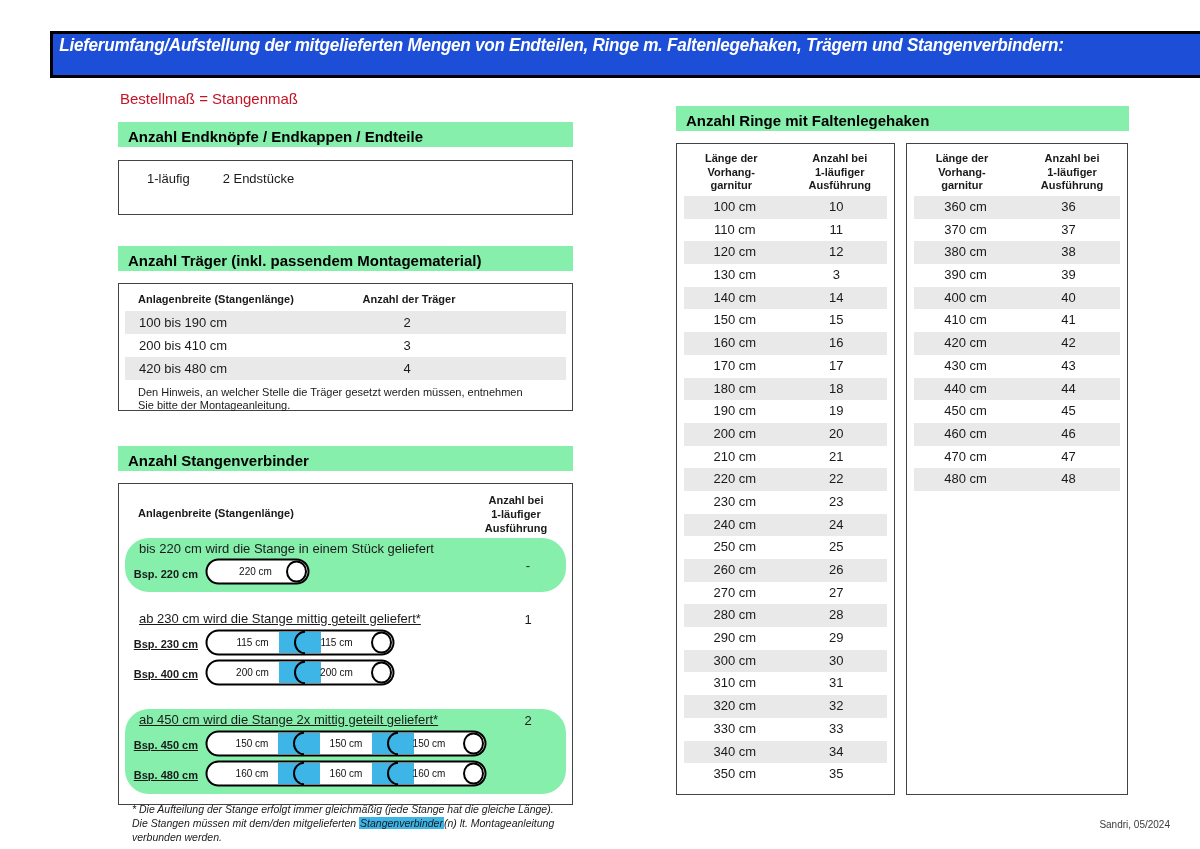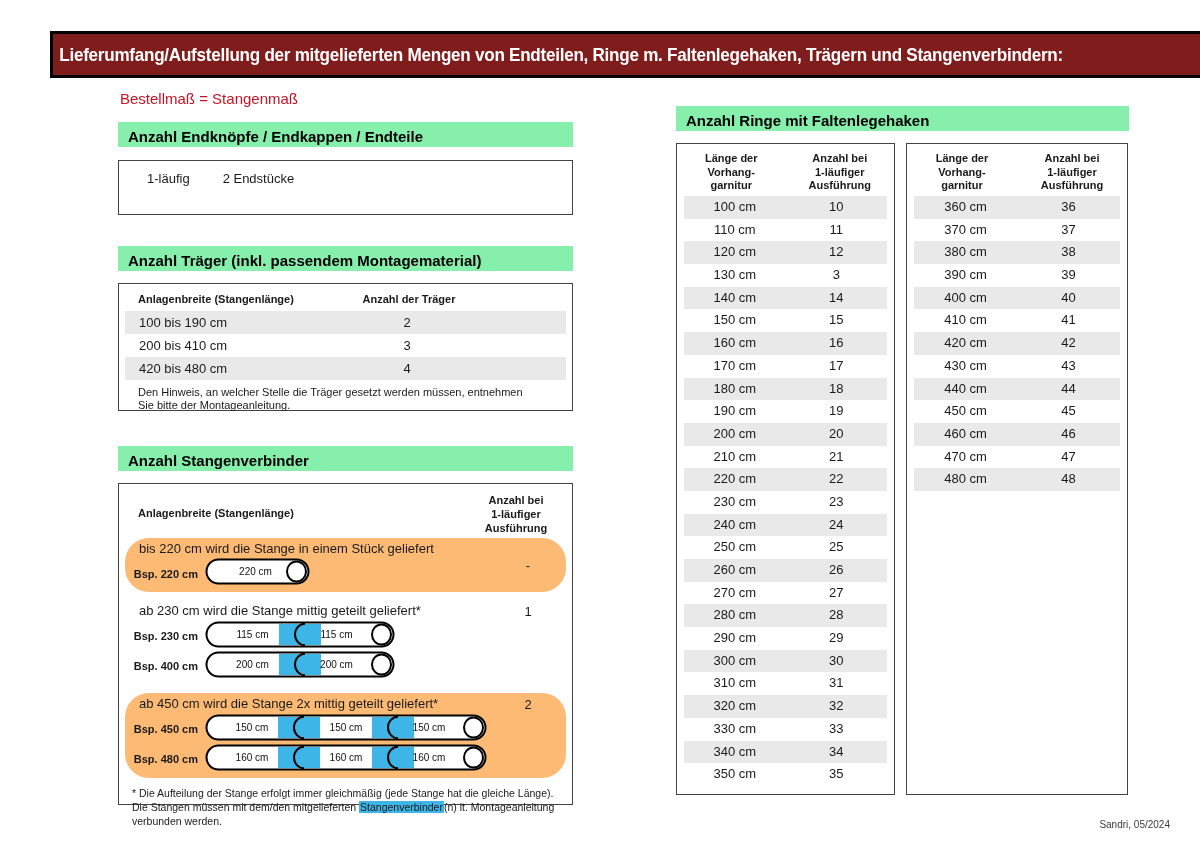--- a/index.html
+++ b/index.html
@@ -3,22 +3,22 @@
 <meta charset="utf-8">
 <style>
   * { margin:0; padding:0; box-sizing:border-box; }
   html,body { background:#fff; }
   body { font-family:"Liberation Sans", sans-serif; color:#1a1a1a; }
   .page { position:relative; width:1200px; height:849px; background:#fff; overflow:hidden; }
 
   
   .titlebar {
     position:absolute; left:50px; top:31px; width:1150px; height:47px;
-    background:#7f1d1d; border:3px solid #000; border-right:none;
-    display:flex; align-items:center; overflow:hidden;
+    background:#1d4ed8; border:3px solid #000; border-right:none;
+    display:flex; overflow:hidden;font-style:italic;
   }
   .titlebar .t {
     color:#fff; font-weight:bold; font-size:19px; white-space:nowrap;
     padding-left:7px; letter-spacing:-0.3px;
     transform:scaleX(0.90); transform-origin:left center;
   }
 
   .rednote { position:absolute; left:120px; top:90px; font-size:15px; font-weight:normal; color:#c41425; }
 
   
@@ -48,28 +48,28 @@
   .trow .c2 { width:120px; margin-right:99px; text-align:center; }
   #box-traeger .note { font-size:11px; line-height:12.5px; padding:6px 20px 0 19px; width:440px; }
 
   
   #box-verb { left:118px; top:483px; width:455px; height:322px; }
   #box-verb .vhead { position:relative; height:54px; }
   #box-verb .vhead .h1 { position:absolute; left:19px; top:23px; font-size:11px; font-weight:bold; }
   #box-verb .vhead .h2 { position:absolute; right:12px; top:9px; width:88px; text-align:center;
                          font-size:11px; font-weight:bold; line-height:14px; }
   .grp { position:relative; margin:0 6px; padding:3px 0 4px 0; }
-  .grp.gray { background:#fdba74;border-radius:24px; }
-  .grp + .grp { margin-top:8px; }
+  .grp.gray { background:#86efac;border-radius:24px; }
+  .grp + .grp { margin-top:16px;text-decoration:underline; }
   .grp .gline { font-size:13px; padding-left:14px; height:18px; line-height:16px; }
   .grp .count { position:absolute; right:16px; width:44px; text-align:center; font-size:13px; }
   .exrow { display:flex; align-items:center; height:30px; }
   .exrow .bsp { width:80px; text-align:right; font-size:11px; font-weight:bold; padding-right:7px; white-space:nowrap; }
   .exrow.single { height:29px; }
-  .footnote { font-size:10.5px; line-height:14px; padding:8px 12px 0 13px; }
+  .footnote { font-size:10.5px; line-height:14px; padding:8px 12px 0 13px;font-style:italic; }
   .footnote .hl { background:#3eb5e7; padding:0 1px; }
 
   
   #ringbox-1 { left:676px; top:143px; width:219px; height:652px; }
   #ringbox-2 { left:906px; top:143px; width:222px; height:652px; }
   .ringhead { display:flex; padding-top:8px; height:52px; }
   .ringhead .hc { width:50%; text-align:center; font-size:11px; font-weight:bold; line-height:13.5px; }
   .rrow { height:22.7px; line-height:22.7px; margin:0 7px; display:flex; font-size:13px; }
   .rrow:nth-child(odd) { background:#e9e9e9; }
   .rrow .rc { width:50%; text-align:center; }

